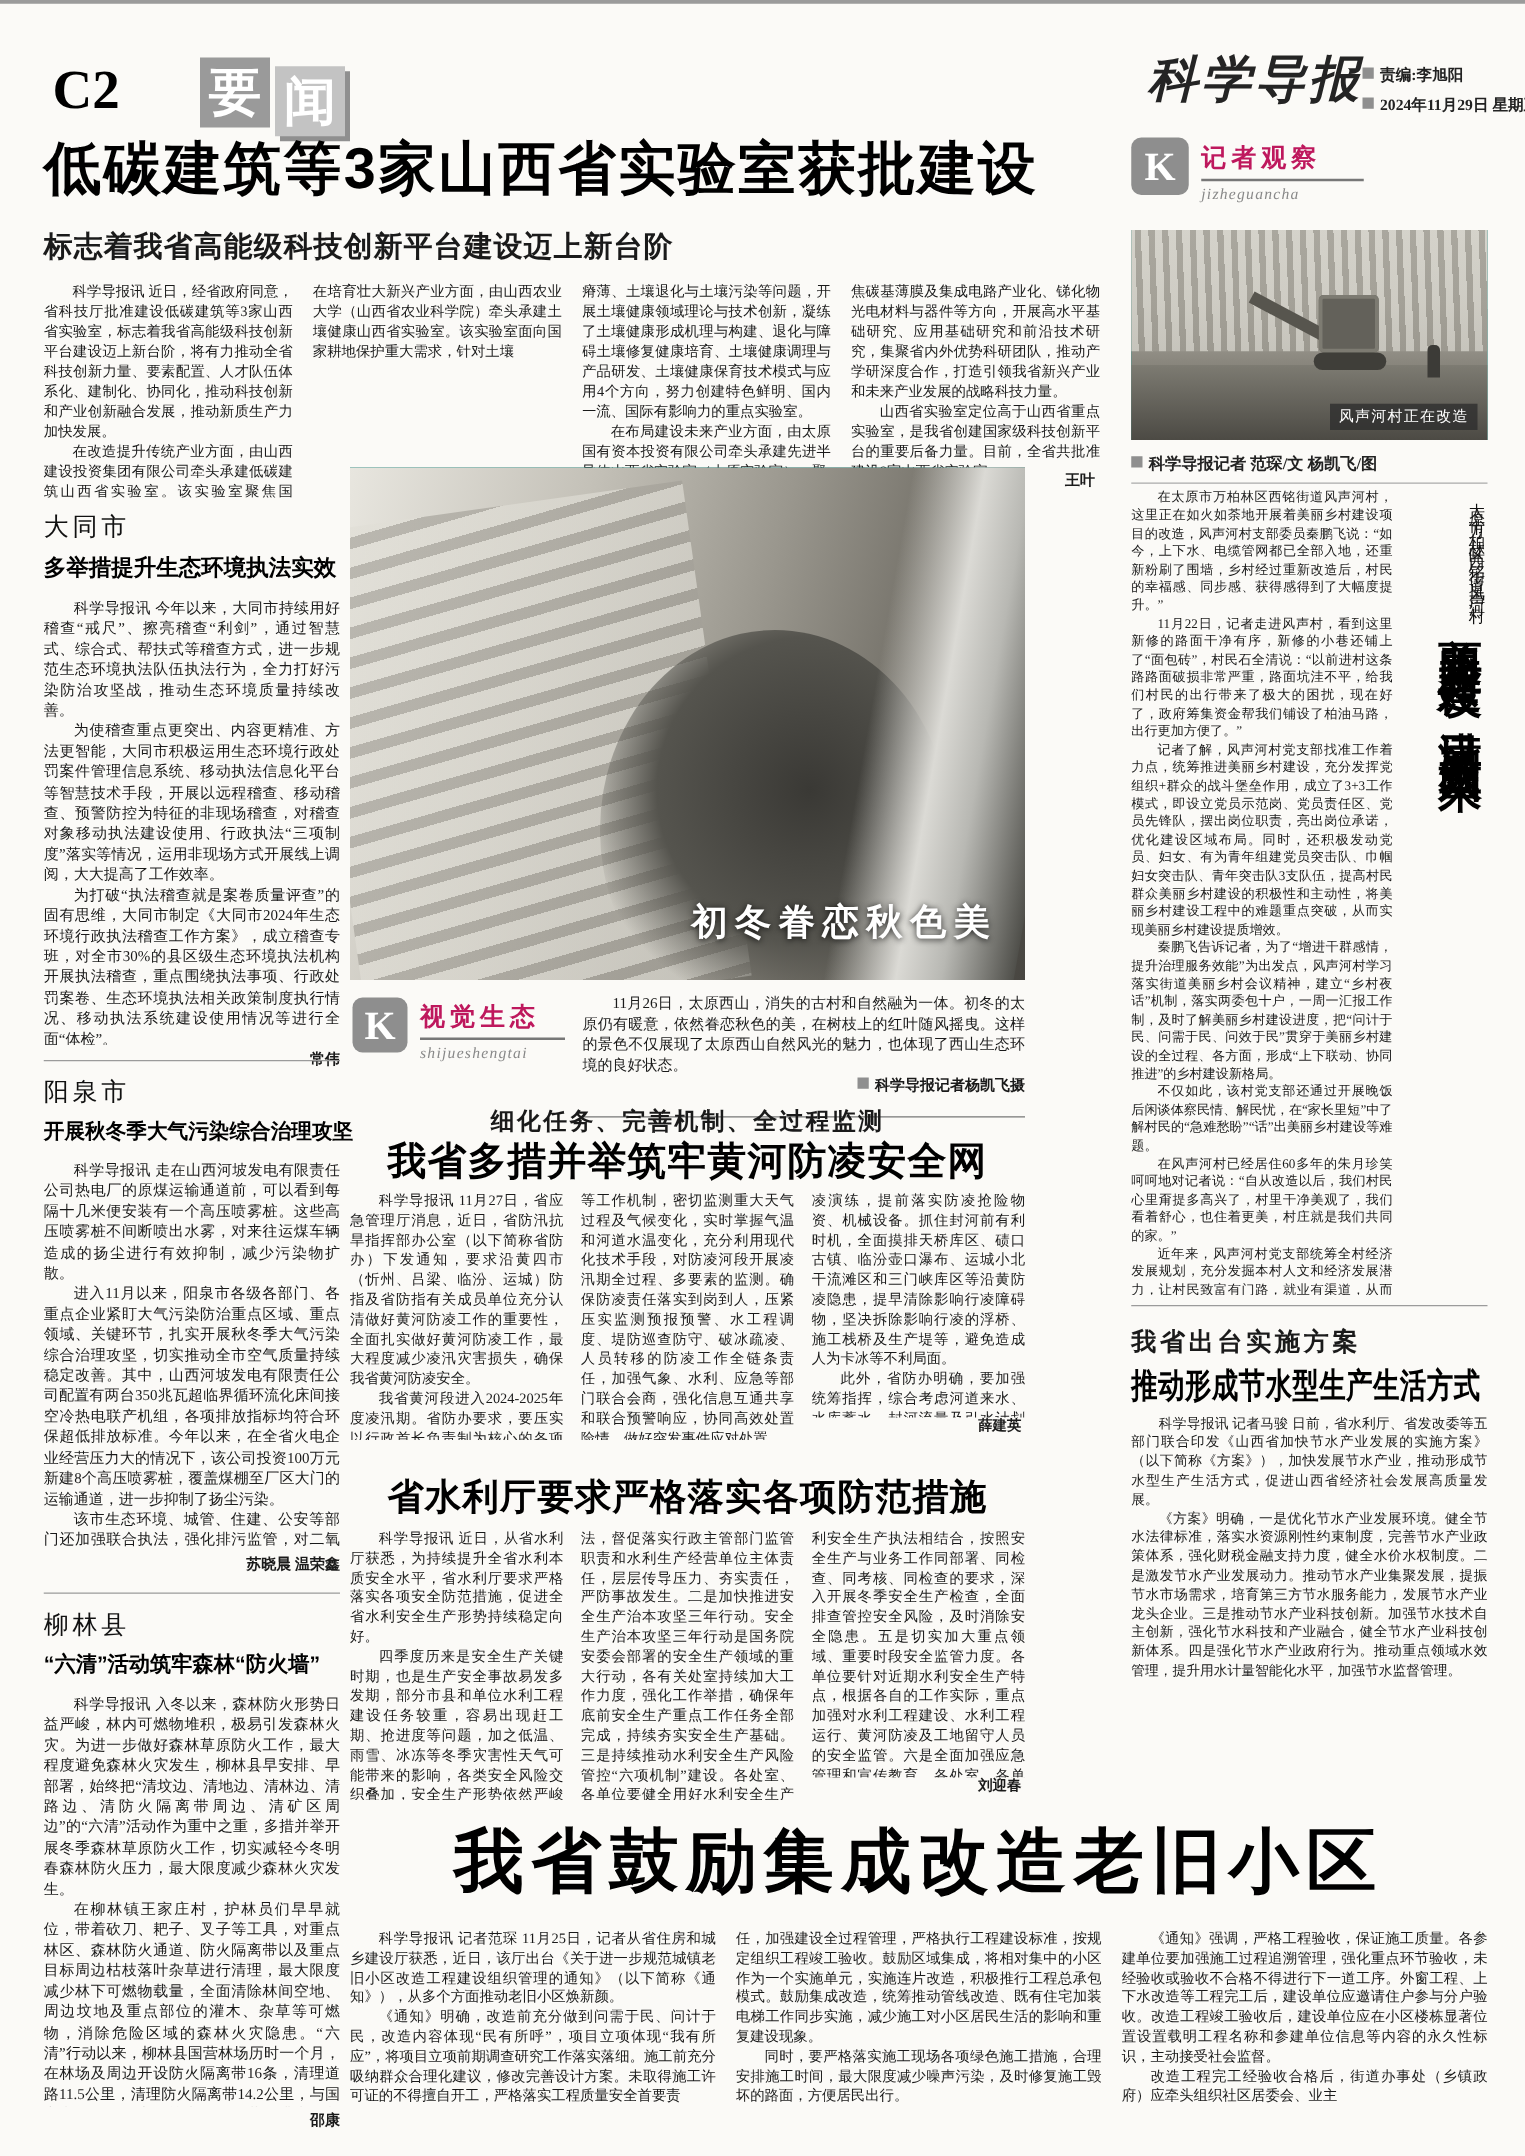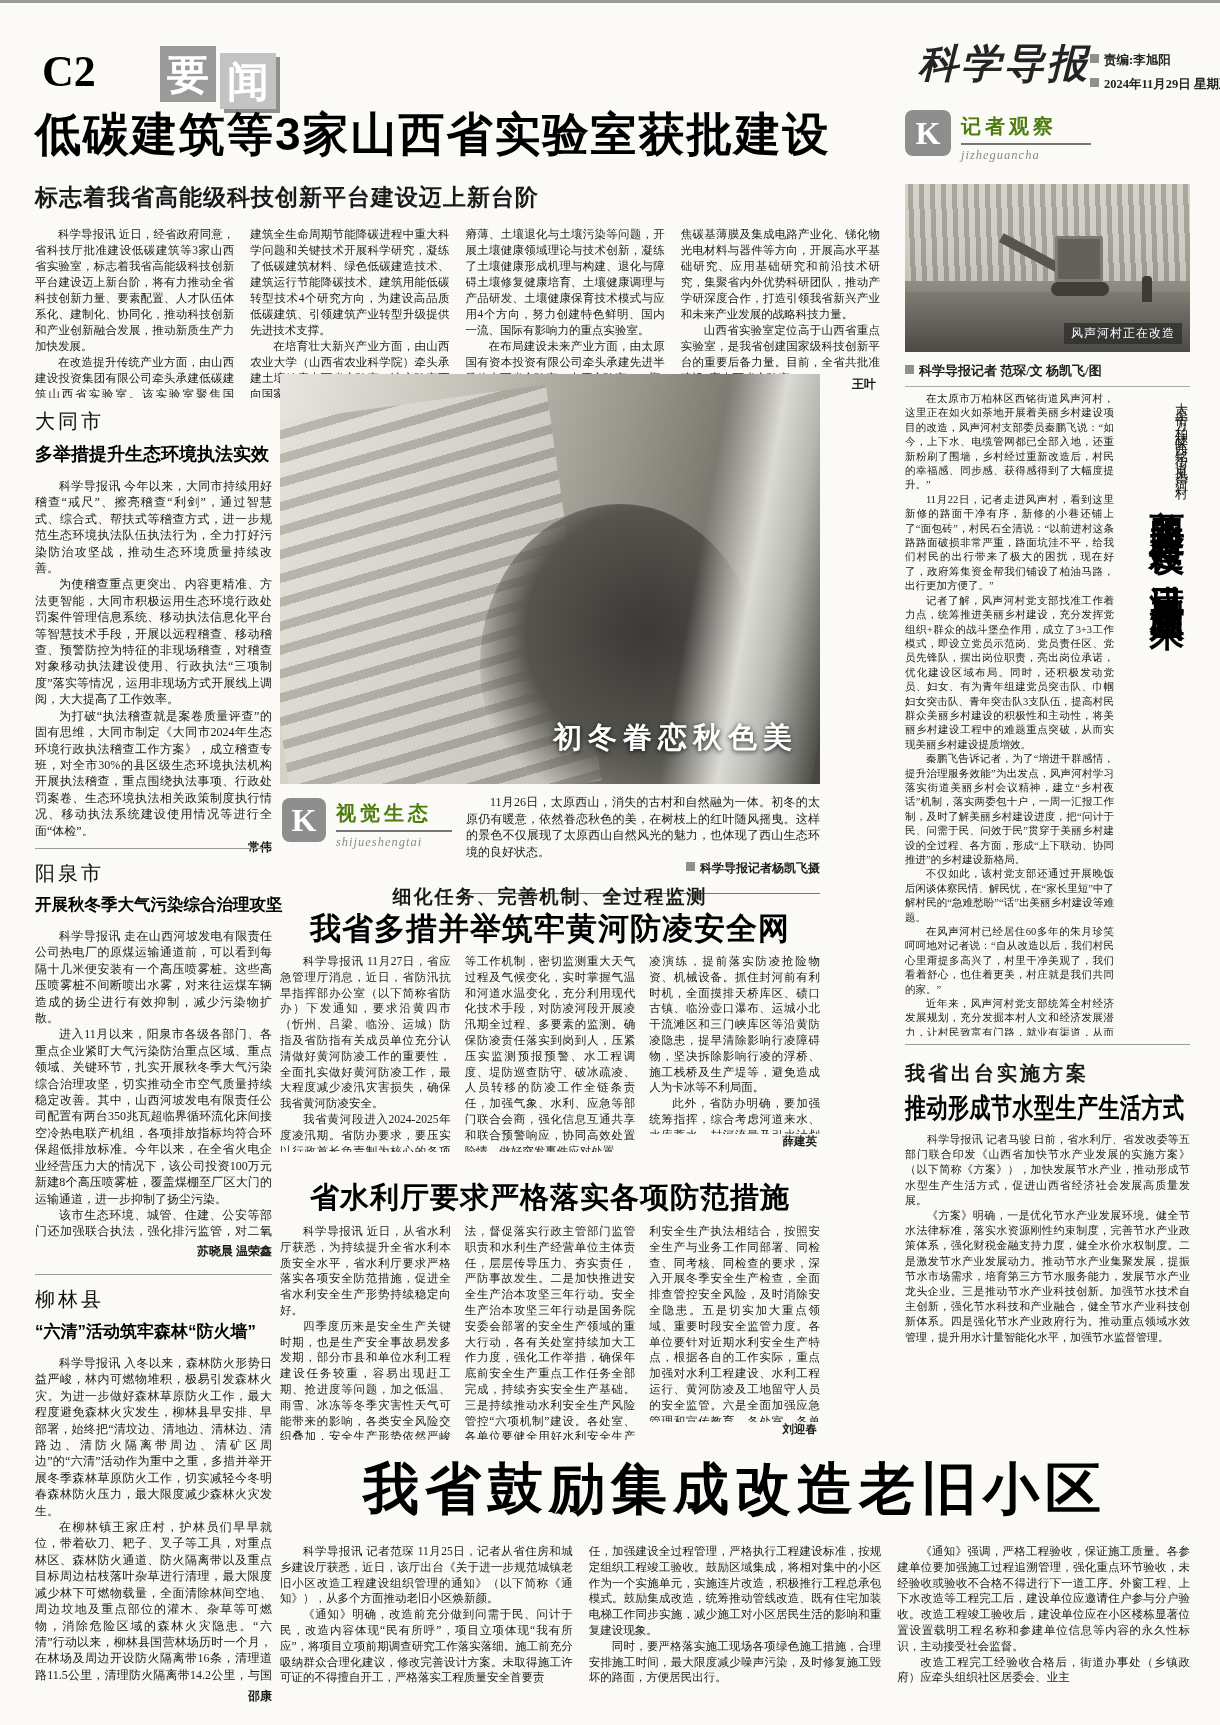--- a/index.html
+++ b/index.html
@@ -17,21 +17,21 @@
   .sq{display:inline-block;width:9px;height:9px;background:#8f8f8f;margin-right:5px;vertical-align:1px;}
   
   .edition{font-size:44px;font-weight:bold;color:#000;}
   .secbox{display:inline-block;width:56px;height:56px;text-align:center;line-height:58px;
           font-size:42px;font-weight:bold;color:#fff;}
   .masthead{font-size:40px;font-weight:bold;font-style:italic;color:#242424;letter-spacing:3px;}
   .credit-line{font-size:12.5px;font-weight:bold;color:#222;margin-bottom:7px;white-space:nowrap;}
   
   .kbox{width:46px;height:46px;border-radius:8px;background:#8e8e8e;color:#fff;text-align:center;
         line-height:46px;font-size:32px;font-weight:bold;font-family:"Liberation Serif",serif;}
-  .logo-title{font-size:20px;font-weight:bold;color:#4d7c0f;letter-spacing:4px;}
+  .logo-title{font-size:20px;font-weight:bold;color:#be185d;letter-spacing:4px;}
   .logo-pinyin{font-size:12.5px;font-style:italic;color:#888;letter-spacing:1px;}
   .logo-sep{height:1.5px;background:#777;margin:3px 0;}
   
   .photo{overflow:hidden;background:#0f766e;}
   .photo-main-base{position:absolute;inset:0;
      background:linear-gradient(105deg,#e8e6df 0%,#c4c1b8 30%,#9a978e 55%,#6f6c64 78%,#474540 100%);}
   .terrace{position:absolute;left:-15px;top:30px;width:310px;height:400px;transform:rotate(-8deg);opacity:.65;
      background:repeating-linear-gradient(172deg,#e0ded6 0 14px,#a3a098 14px 23px);}
   .road{position:absolute;right:-25px;top:-25px;width:150px;height:470px;transform:rotate(10deg);
      background:linear-gradient(90deg,rgba(255,255,255,0) 0%,#dbdad5 38%,#b8b8b3 62%,rgba(80,80,75,.9) 100%);}
@@ -81,21 +81,20 @@
   </div>
 
   <div class="abs hl-sans" style="left:35px;top:104px;width:845px;font-size:46px;letter-spacing:2px;white-space:nowrap;">低碳建筑等3家山西省实验室获批建设</div>
   <div class="abs" style="left:35px;top:182px;font-size:23px;font-weight:600;letter-spacing:1px;font-family:'Liberation Sans',sans-serif;">标志着我省高能级科技创新平台建设迈上新台阶</div>
   <div class="abs cols" style="left:35px;top:226px;width:845px;height:172px;gap:16px;font-size:11.5px;line-height:16px;">
     <div class="col body-text">
         <p>科学导报讯 近日，经省政府同意，省科技厅批准建设低碳建筑等3家山西省实验室，标志着我省高能级科技创新平台建设迈上新台阶，将有力推动全省科技创新力量、要素配置、人才队伍体系化、建制化、协同化，推动科技创新和产业创新融合发展，推动新质生产力加快发展。</p>
         <p>在改造提升传统产业方面，由山西建设投资集团有限公司牵头承建低碳建筑山西省实验室。该实验室聚焦国家“双碳”目标和城乡建设领域碳达峰战略需求，针对</p>
       </div>
     <div class="col body-text cont">
-        <p>建筑全生命周期节能降碳进程中重大科学问题和关键技术开展科学研究，凝练了低碳建筑材料、绿色低碳建造技术、建筑运行节能降碳技术、建筑用能低碳转型技术4个研究方向，为建设高品质低碳建筑、引领建筑产业转型升级提供先进技术支撑。</p>
         <p>在培育壮大新兴产业方面，由山西农业大学（山西省农业科学院）牵头承建土壤健康山西省实验室。该实验室面向国家耕地保护重大需求，针对土壤</p>
       </div>
     <div class="col body-text cont">
         <p>瘠薄、土壤退化与土壤污染等问题，开展土壤健康领域理论与技术创新，凝练了土壤健康形成机理与构建、退化与障碍土壤修复健康培育、土壤健康调理与产品研发、土壤健康保育技术模式与应用4个方向，努力创建特色鲜明、国内一流、国际有影响力的重点实验室。</p>
         <p>在布局建设未来产业方面，由太原国有资本投资有限公司牵头承建先进半导体山西省实验室（太原实验室），聚</p>
       </div>
     <div class="col">
       <div class="body-text cont" style="height:150px;overflow:hidden;">
           <p>焦碳基薄膜及集成电路产业化、锑化物光电材料与器件等方向，开展高水平基础研究、应用基础研究和前沿技术研究，集聚省内外优势科研团队，推动产学研深度合作，打造引领我省新兴产业和未来产业发展的战略科技力量。</p>
           <p>山西省实验室定位高于山西省重点实验室，是我省创建国家级科技创新平台的重要后备力量。目前，全省共批准建设8家山西省实验室。</p>

